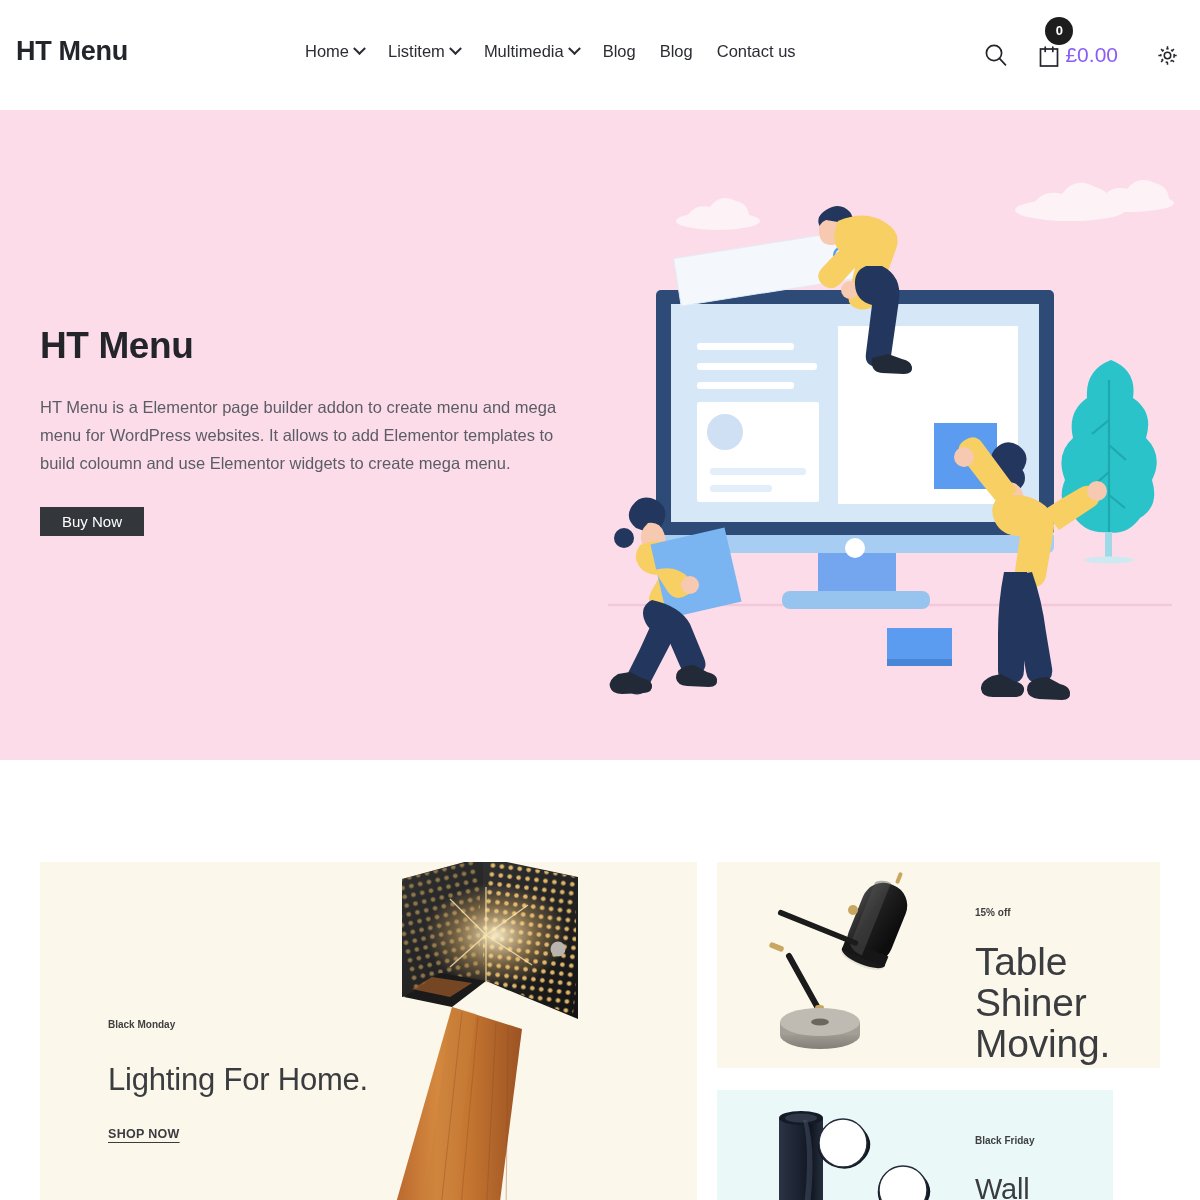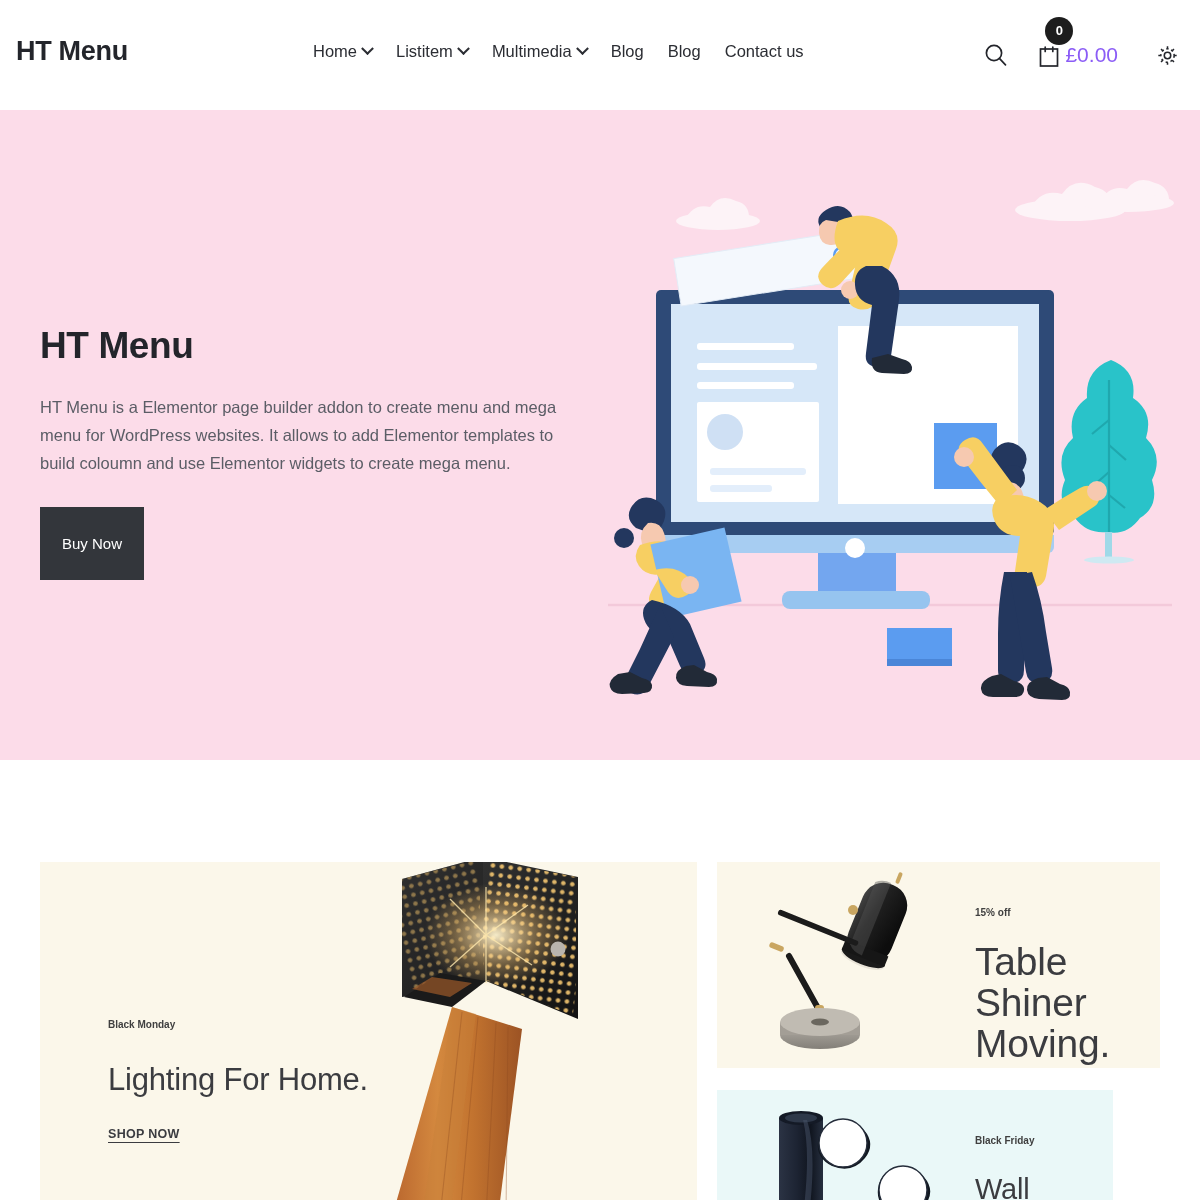--- a/index.html
+++ b/index.html
@@ -36,21 +36,21 @@
   .nav-item {
     display: flex;
     align-items: center;
     gap: 5px;
     font-size: 16.5px;
     color: #2b2d33;
     padding: 0 12px;
     cursor: pointer;
     white-space: nowrap;
   }
-  .nav-item:first-child { padding-left: 0; margin-left: 8px; }
+  .nav-item:first-child { padding-left: 0; }
   .caret {
     display: inline-block;
     width: 9px; height: 9px;
     border-right: 2px solid #2b2d33;
     border-bottom: 2px solid #2b2d33;
     transform: rotate(45deg) translate(-2px,-2px);
     margin-left: 1px;
   }
 
   .header-actions {
@@ -110,21 +110,21 @@
     line-height: 28px;
     color: #5b5d66;
     margin-bottom: 30px;
     max-width: 548px;
   }
   .buy-btn {
     display: inline-block;
     background: #33363b;
     color: #ffffff;
     font-size: 15px;
-    padding: 28px 22px;
+    padding: 6px 22px;
     border: none;
     cursor: pointer;
     font-family: "Liberation Sans", sans-serif;
   }
 
   .hero-illus {
     position: absolute;
     left: 600px; top: 70px;
     width: 580px; height: 520px;
   }

